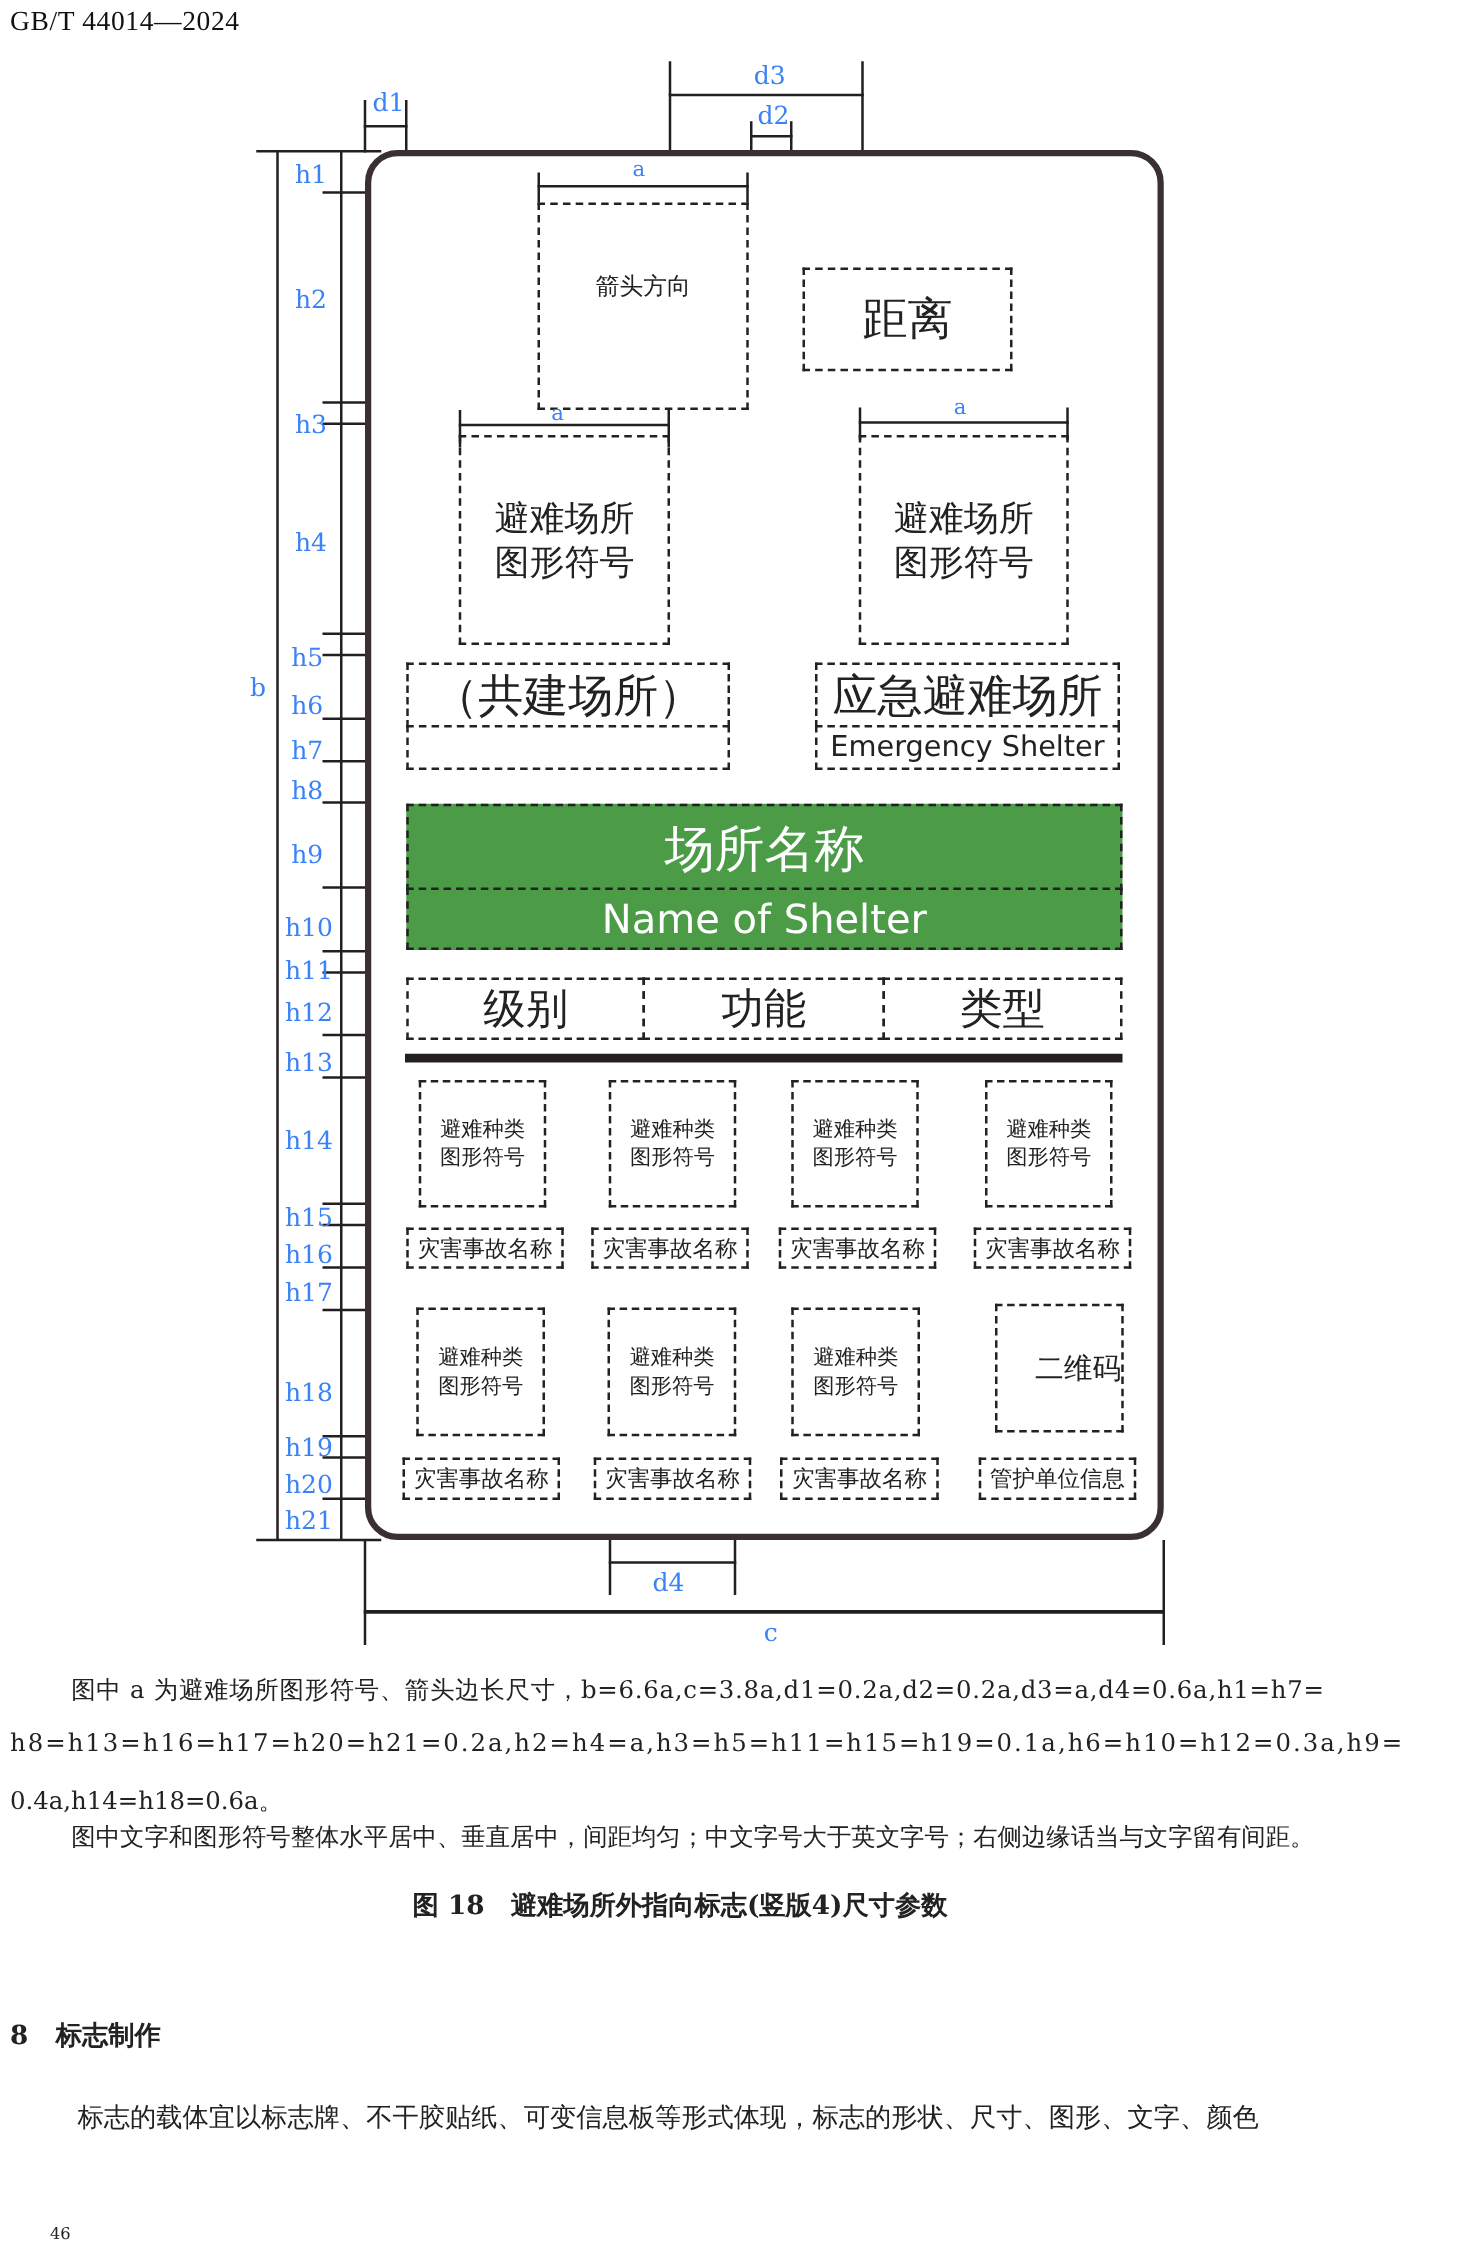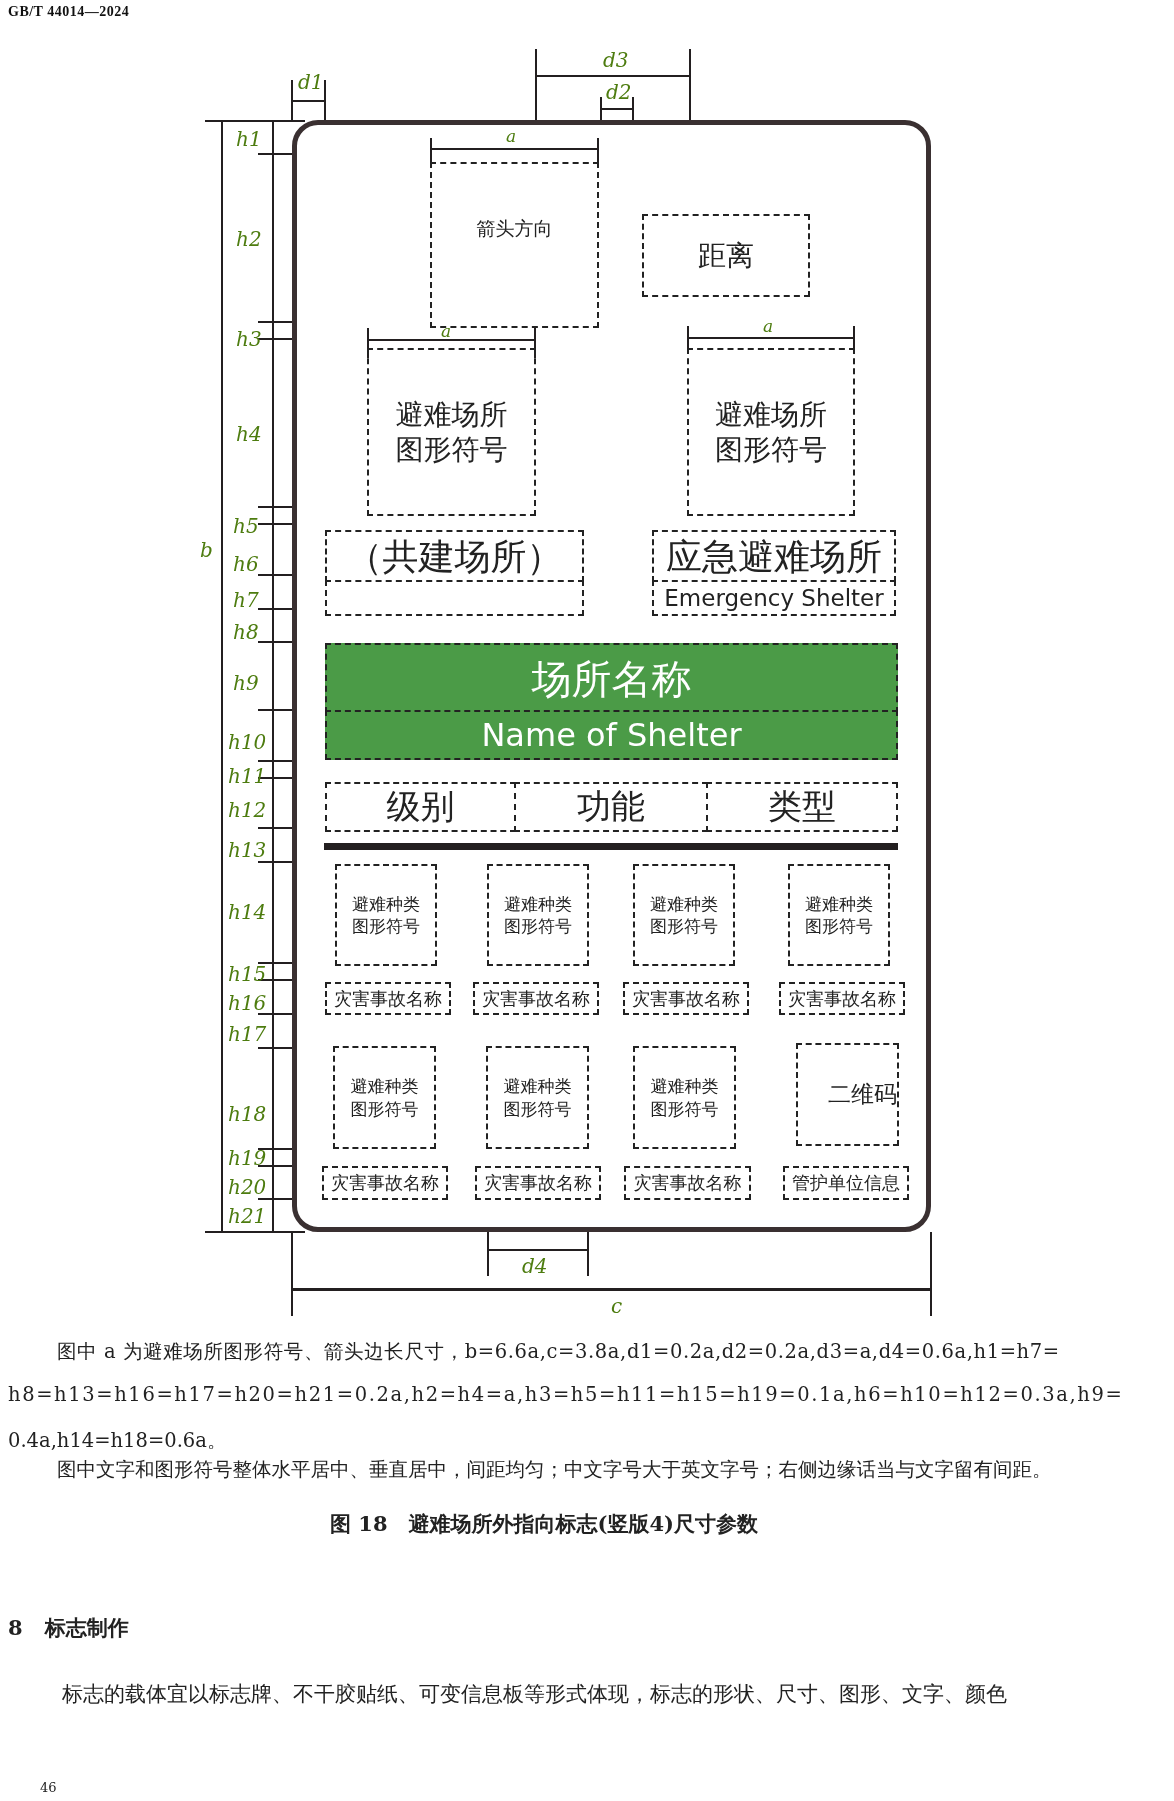--- a/index.html
+++ b/index.html
@@ -1,22 +1,22 @@
 <!DOCTYPE html>
 <html><head>
 <meta charset="utf-8">
 <style>
   html,body{margin:0;padding:0;background:#fff;}
   body{width:1174px;height:1801px;position:relative;overflow:hidden;font-family:"DejaVu Serif",serif;color:#111;}
   .abs{position:absolute;}
-  .hdr{left:8px;top:4px;font-family:"Liberation Serif",serif;font-weight:bold;font-size:14px;letter-spacing:0.5px;}
+  .hdr{left:8px;top:4px;font-family:"Liberation Serif",serif;font-weight:normal;font-size:22px;letter-spacing:0.5px;}
   .ln{position:absolute;background:#231f20;}
   .sign{position:absolute;left:292px;top:120px;width:639px;height:1112px;border:5px solid #3a3031;border-radius:26px;box-sizing:border-box;}
   .dbox{position:absolute;border:2.5px dashed #222;box-sizing:border-box;display:flex;align-items:center;justify-content:center;text-align:center;font-family:"DejaVu Sans",sans-serif;color:#222;}
-  .lbl{position:absolute;font-family:"DejaVu Serif",serif;font-style:italic;font-size:20px;color:#4d7c0f;line-height:1;}
+  .lbl{position:absolute;font-family:"DejaVu Serif",serif;font-size:20px;color:#3b82f6;line-height:1;}
   .green{background:#4b9b47;color:#fff;}
   .para{position:absolute;font-family:"DejaVu Serif",serif;font-size:19.5px;color:#222;white-space:nowrap;}
 </style>
 </head>
 <body>
 
 <div class="abs hdr">GB/T 44014—2024</div>
 
 <div>
 
@@ -100,21 +100,21 @@
 
   <div class="ln" style="left:430px;top:138px;width:2px;height:24px;"></div>
   <div class="ln" style="left:597px;top:138px;width:2px;height:24px;"></div>
   <div class="ln" style="left:430px;top:148px;width:169px;height:2px;"></div>
   <div class="lbl" style="left:506px;top:128px;font-size:17px;">a</div>
 
   <div class="dbox" style="left:430px;top:162px;width:169px;height:166px;align-items:flex-start;padding-top:52px;font-family:'DejaVu Serif',serif;font-size:19px;">
     <span>箭头方向</span>
   </div>
 
-  <div class="dbox" style="left:642px;top:214px;width:168px;height:83px;font-size:28px;">
+  <div class="dbox" style="left:642px;top:214px;width:168px;height:83px;font-size:36px;">
     <span>距离</span>
   </div>
 
   <div class="ln" style="left:367px;top:328px;width:2px;height:30px;"></div>
   <div class="ln" style="left:534px;top:328px;width:2px;height:30px;"></div>
   <div class="ln" style="left:367px;top:339px;width:169px;height:2px;"></div>
   <div class="lbl" style="left:441px;top:323px;font-size:17px;">a</div>
 
   <div class="ln" style="left:687px;top:326px;width:2px;height:26px;"></div>
   <div class="ln" style="left:853px;top:326px;width:2px;height:26px;"></div>

